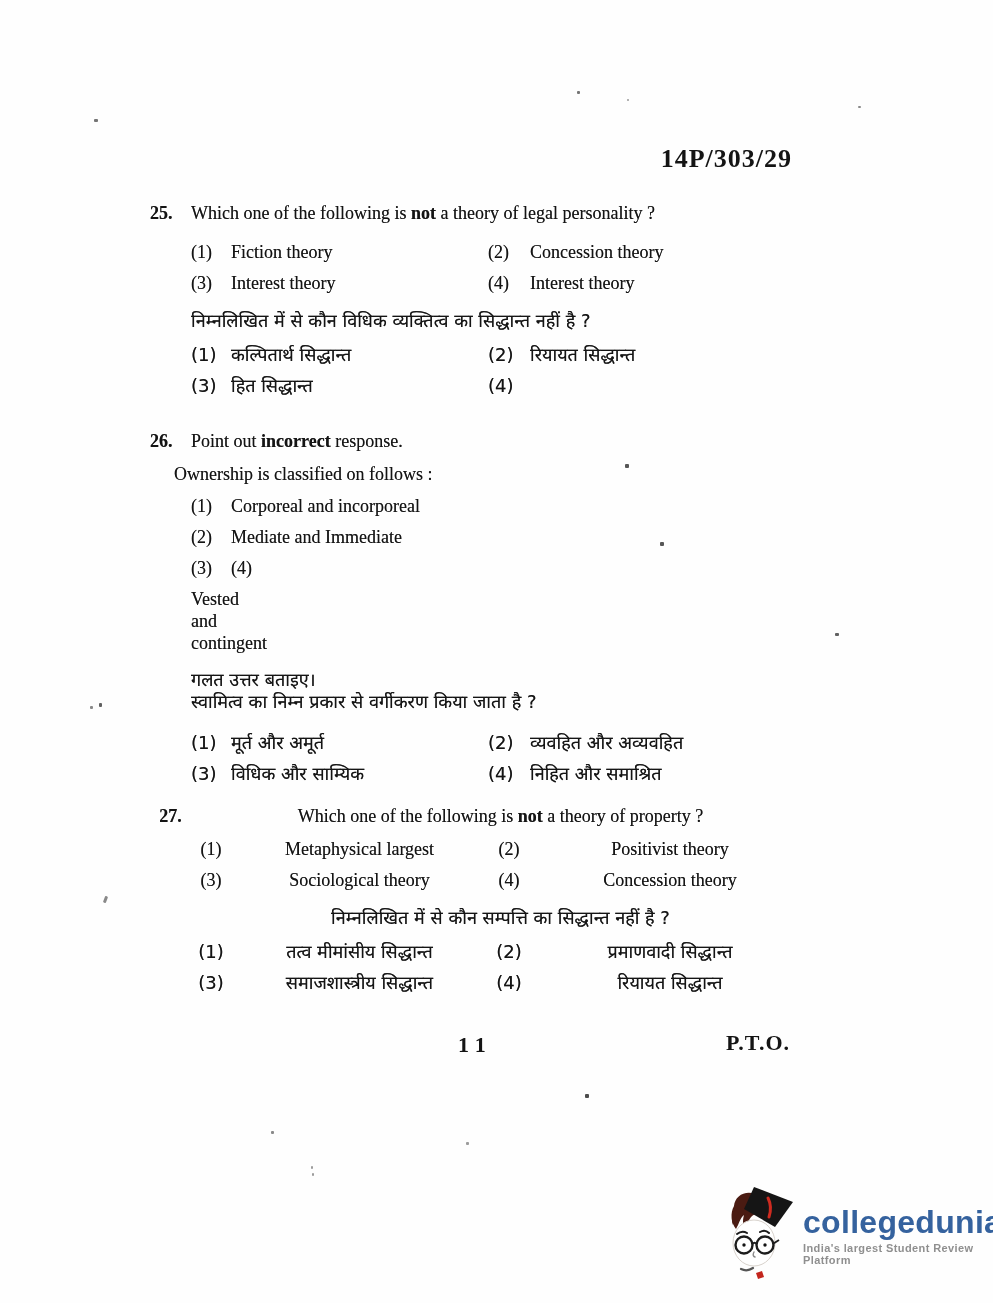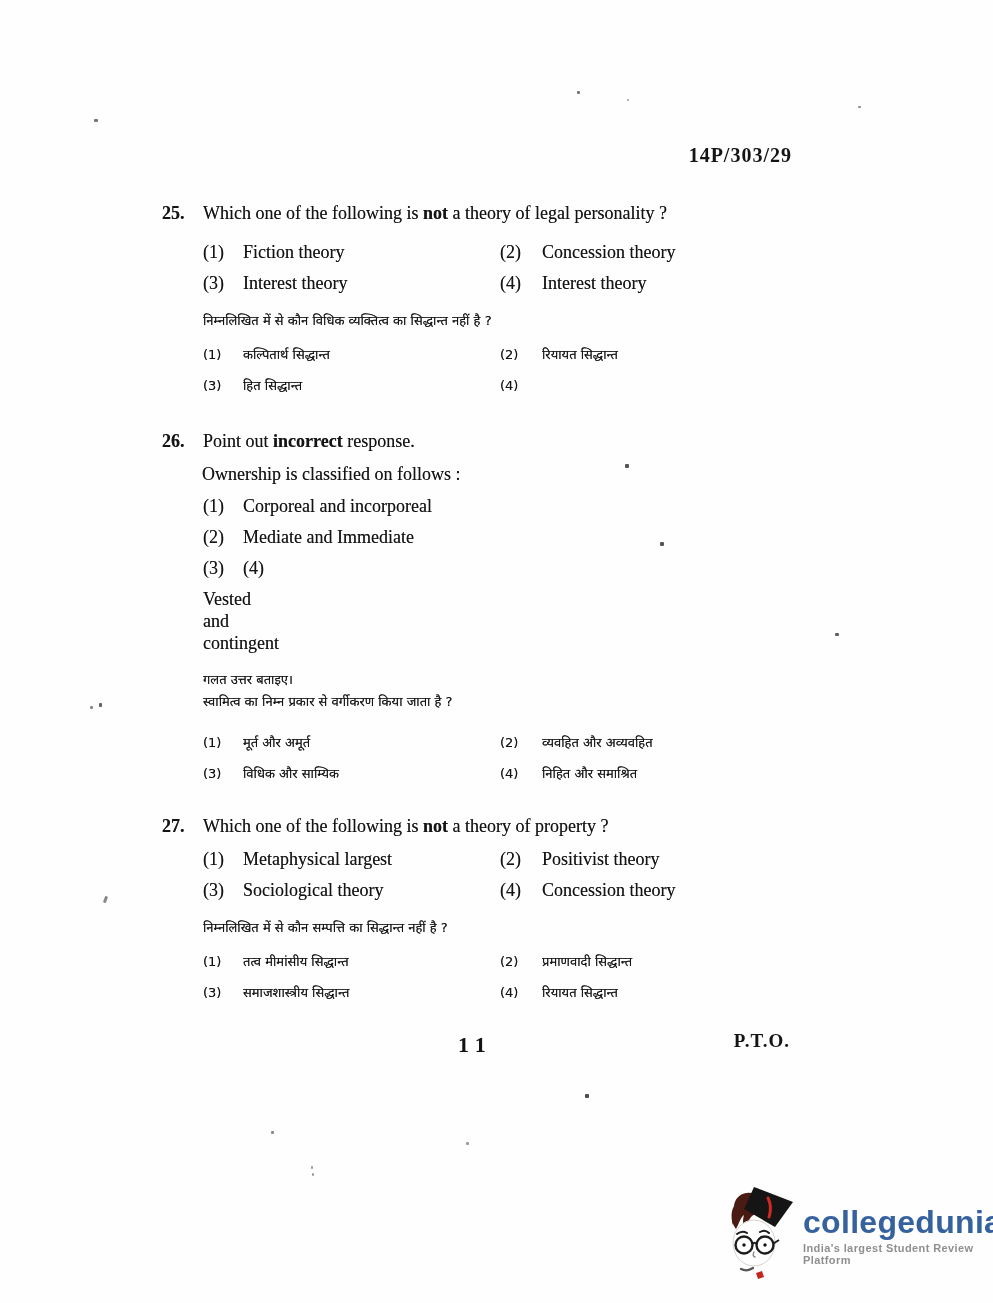--- a/index.html
+++ b/index.html
@@ -12,57 +12,57 @@
     overflow:hidden;
   }
   .page {
     position:absolute; inset:0;
     background:#fefefe;
   }
   
   .paper-code {
     position:absolute; top:144px; left:0; width:792px;
     text-align:right;
-    font-size:20px; font-weight:700; letter-spacing:1px;
+    font-size:26px; font-weight:700; letter-spacing:1px;
   }
   
   .content {
-    position:absolute; left:162px; top:202px; width:660px;
+    position:absolute; left:150px; top:202px; width:660px;
     font-size:18px; line-height:22px;
     text-shadow:0 0 0.4px rgba(0,0,0,0.55);
   }
   .q-head { display:flex; align-items:baseline; }
   .q-num { flex:0 0 41px; font-weight:700; }
   .q-body { flex:1; }
   .q-body b { font-weight:800; }
-  .statement { margin-left:40px; margin-top:11px; }
+  .statement { margin-left:24px; margin-top:11px; }
   .opts {
     display:grid;
     grid-template-columns:40px 257px 42px auto;
     margin-left:41px; margin-top:17px; row-gap:9px;
   }
   .opts.single { grid-template-columns:40px auto; margin-top:10px; }
-  .hi { font-family:"DejaVu Sans", "Liberation Sans", sans-serif; font-size:13px; }
+  .hi { font-family:"DejaVu Sans", "Liberation Sans", sans-serif; font-size:18px; }
   .hi-line { margin-left:41px; }
   
   .m-hiq  { margin-top:16px; }
   .m-hio  { margin-top:12px; row-gap:9px; }
   .q26 { margin-top:33px; }
   .q26 .hi-first { margin-top:15px; }
   .q26 .hi-q     { }
   .q26 .opts.hi  { margin-top:19px; }
-  .q27 { margin-top:30px; }
+  .q27 { margin-top:20px;text-align:center; }
   
   .page-number {
     position:absolute; top:1032px; left:458px;
     font-size:22px; font-weight:700; letter-spacing:7px;
   }
   .pto {
     position:absolute; top:1030px; right:203px;
-    font-size:19px; font-weight:800; letter-spacing:1px;
+    font-size:22px; font-weight:800; letter-spacing:1px;
   }
   
   .brand {
     position:absolute; top:1186px; left:727px;
     display:flex; align-items:center;
   }
   .brand-text { margin-left:6px; }
   .brand-word {
     display:flex; align-items:flex-end;
     font-family:"Liberation Sans", sans-serif;

